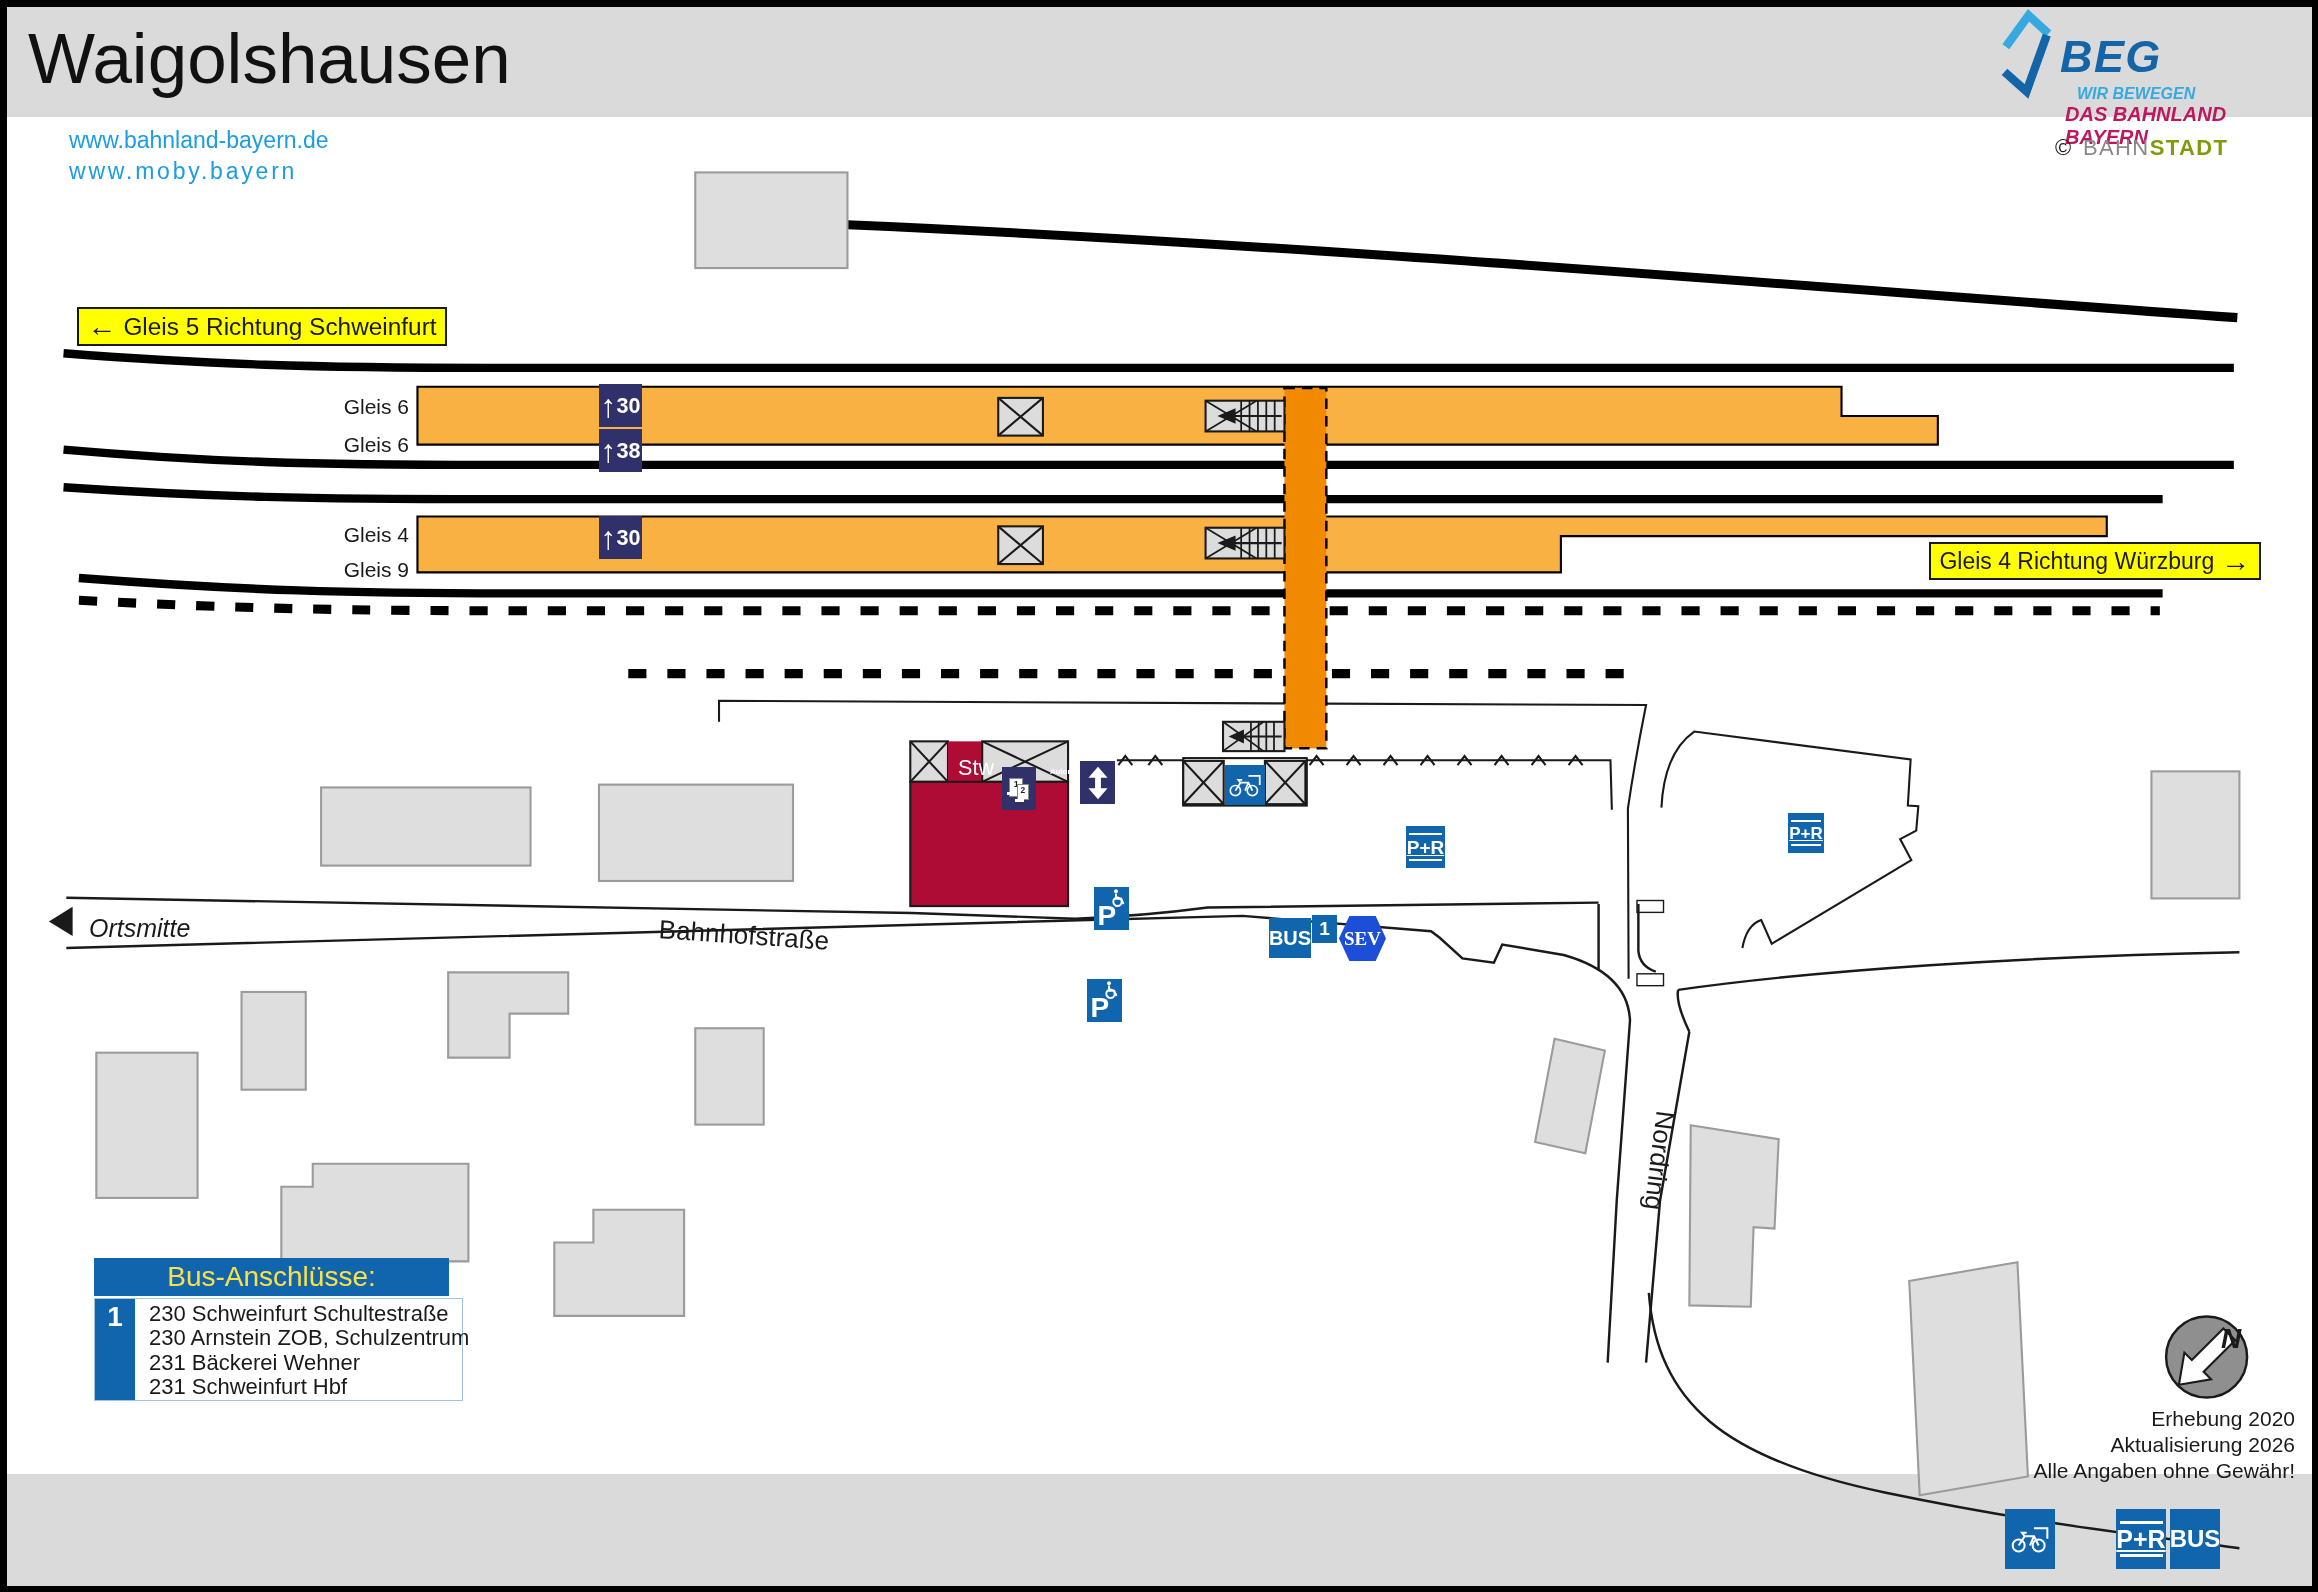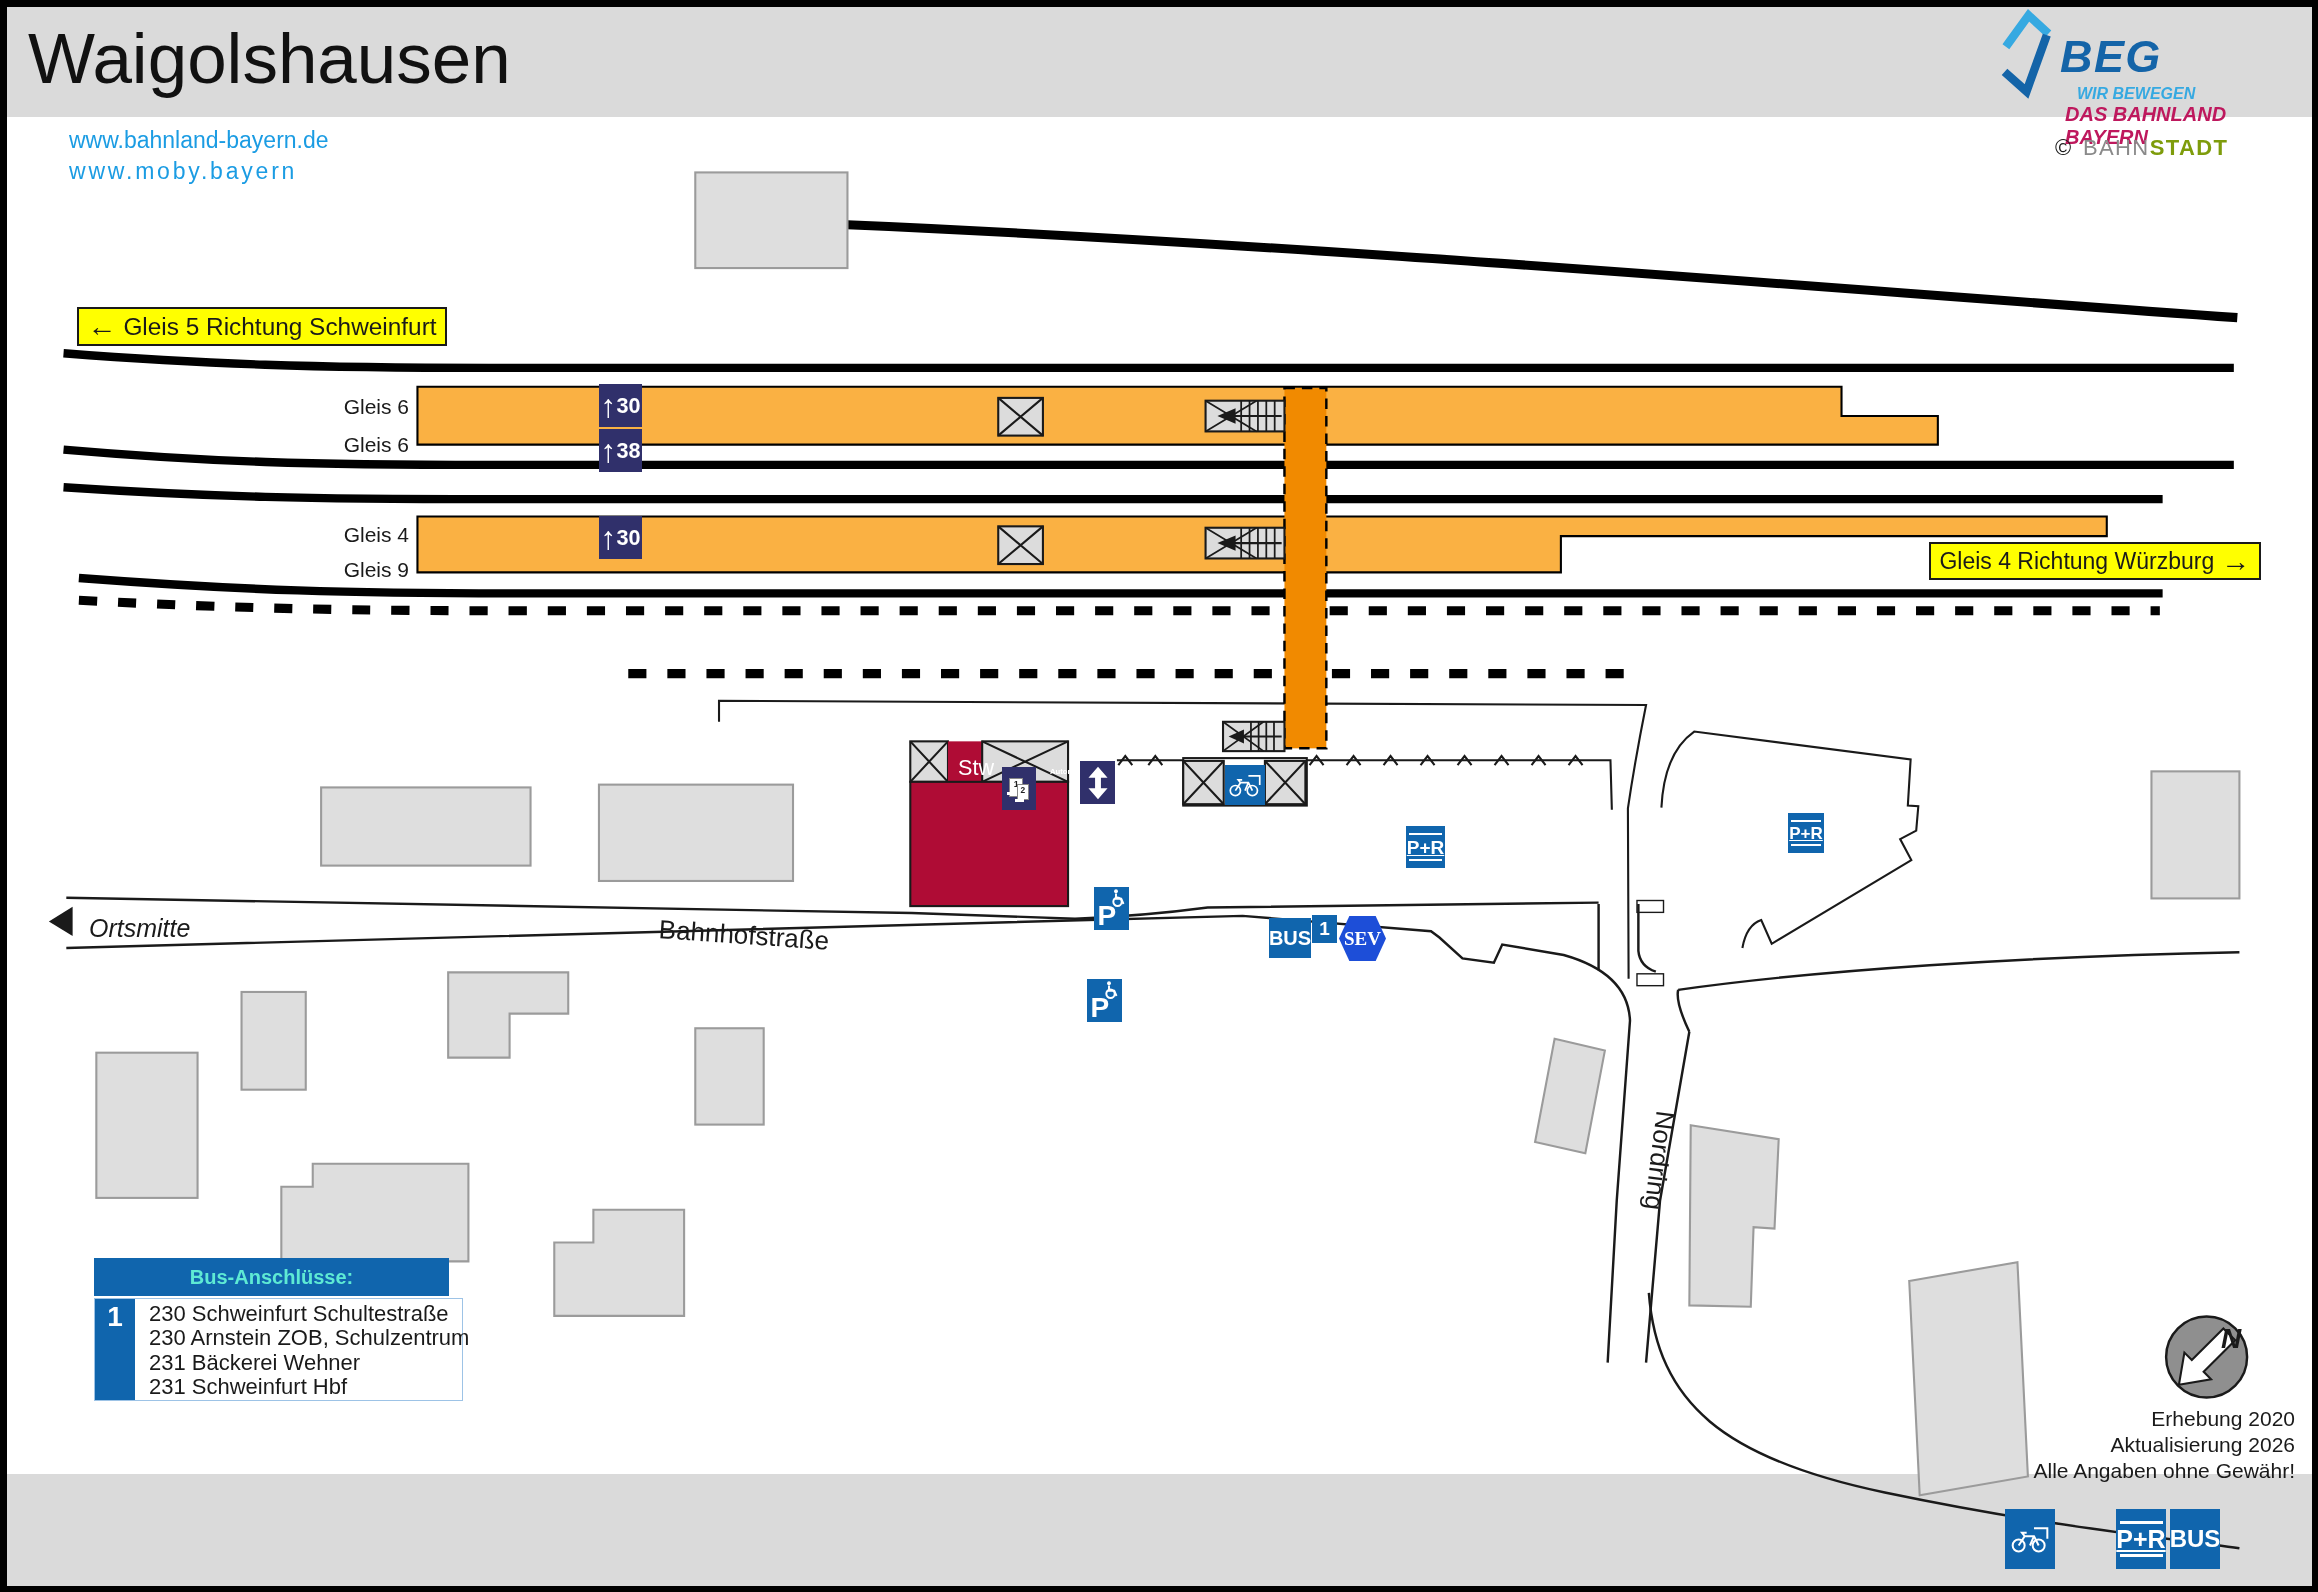--- a/index.html
+++ b/index.html
@@ -272,21 +272,21 @@
 
   <div class="abs ovl" style="left:2214px;top:1316px;font-size:28px;font-style:italic;font-weight:bold;">N</div>
 
   <div class="abs ovl notes" style="right:17px;top:1399px;">
     <div>Erhebung 2020</div>
     <div>Aktualisierung 2026</div>
     <div>Alle Angaben ohne Gewähr!</div>
   </div>
 
   <div class="abs ovl" style="left:87px;top:1251px;width:355px;height:38px;background:#1065AD;display:flex;align-items:center;justify-content:center;">
-    <span style="color:#5eead4;font-size:20px;font-weight:bold;">Bus-Anschlüsse:</span>
+    <span style="color:#fde047;font-size:28px;font-weight:normal;">Bus-Anschlüsse:</span>
   </div>
   <div class="abs ovl" style="left:87px;top:1291px;width:369px;height:103px;background:#fff;border:1.4px solid #9DC3E6;box-sizing:border-box;">
     <div style="position:absolute;left:0;top:0;width:40px;height:100%;background:#1065AD;color:#fff;text-align:center;">
       <span style="font-size:28px;font-weight:bold;line-height:36px;">1</span>
     </div>
     <div style="position:absolute;left:54px;top:2.8px;">
       <div class="legend-line">230 Schweinfurt Schultestraße</div>
       <div class="legend-line">230 Arnstein ZOB, Schulzentrum</div>
       <div class="legend-line">231 Bäckerei Wehner</div>
       <div class="legend-line">231 Schweinfurt Hbf</div>

